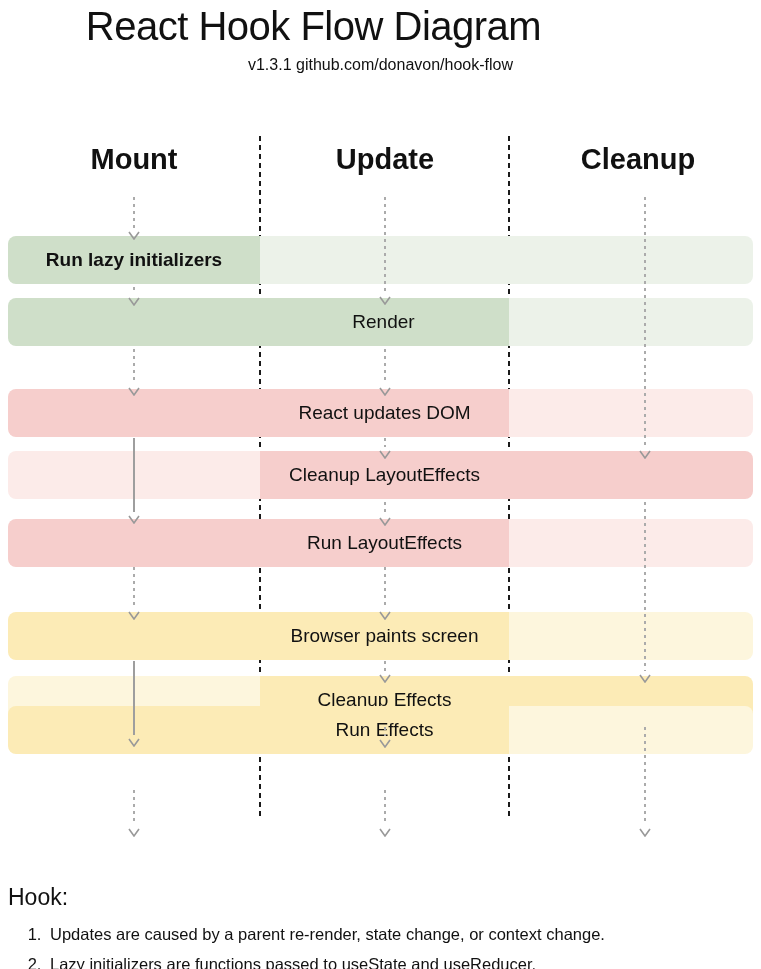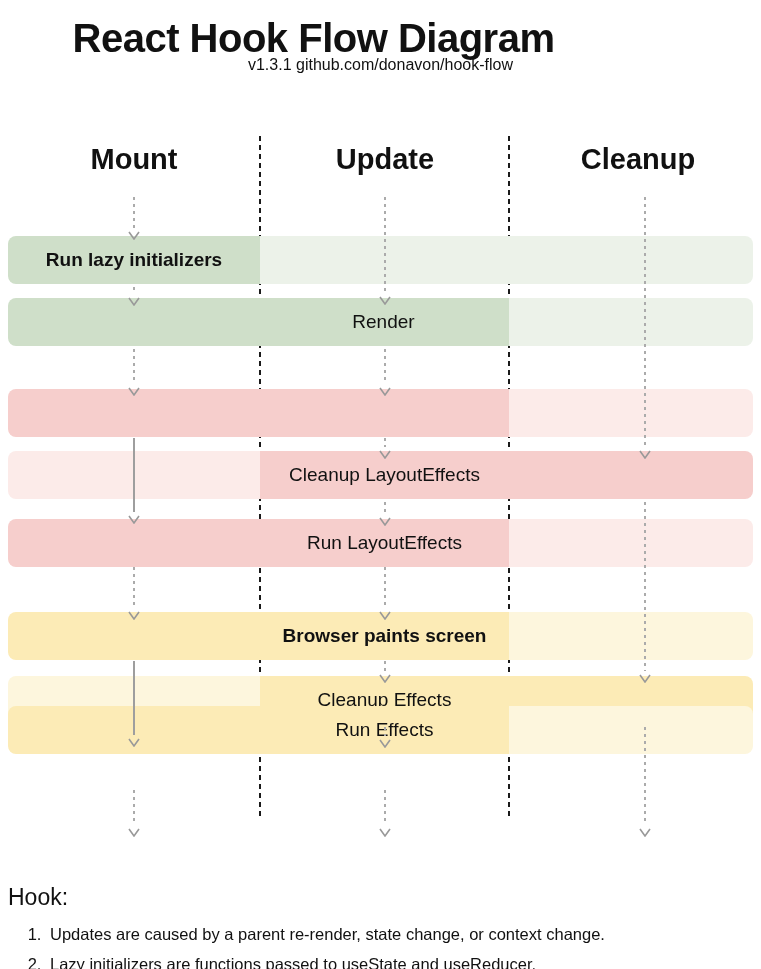--- a/index.html
+++ b/index.html
@@ -1,22 +1,22 @@
 <!DOCTYPE html>
 <html><head>
 <meta charset="utf-8">
 <style>
   html,body{margin:0;padding:0;background:#ffffff;}
   .page{
     position:relative;width:761px;height:969px;background:#ffffff;
     font-family:"Liberation Sans",sans-serif;color:#111;overflow:hidden;
   }
   .title{
-    position:absolute;top:16px;left:0;width:627px;text-align:center;
-    font-size:40px;font-weight:bold;letter-spacing:-0.5px;
+    position:absolute;top:4px;left:0;width:627px;text-align:center;
+    font-size:40px;font-weight:normal;letter-spacing:-0.5px;
   }
   .subtitle{
     position:absolute;top:56px;left:0;width:761px;text-align:center;
     font-size:16px;font-weight:400;
   }
   .col-header{
     position:absolute;top:143px;transform:translateX(-50%);
     font-size:29px;font-weight:bold;white-space:nowrap;
   }
   .separator{
@@ -68,38 +68,39 @@
       <div class="flow-row" style="top: 298px;">
         <div class="seg" style="left: 0px; width: 252px; background: rgb(207, 223, 201);"></div>
         <div class="seg" style="left: 252px; width: 249px; background: rgb(207, 223, 201);"></div>
         <div class="seg" style="left: 501px; width: 244px; background: rgb(236, 242, 233);"></div>
         <div class="row-label" style="left: 251px; width: 249px;">Render</div>
       </div>
       <div class="flow-row" style="top: 389px;">
         <div class="seg" style="left: 0px; width: 252px; background: rgb(246, 206, 204);"></div>
         <div class="seg" style="left: 252px; width: 249px; background: rgb(246, 206, 204);"></div>
         <div class="seg" style="left: 501px; width: 244px; background: rgb(252, 235, 233);"></div>
+        <div class="row-label" style="left: 252px; width: 249px;">React updates DOM</div>
       </div>
       <div class="flow-row" style="top: 451px;">
         <div class="seg" style="left: 0px; width: 252px; background: rgb(252, 235, 233);"></div>
         <div class="seg" style="left: 252px; width: 249px; background: rgb(246, 206, 204);"></div>
         <div class="seg" style="left: 501px; width: 244px; background: rgb(246, 206, 204);"></div>
         <div class="row-label" style="left: 252px; width: 249px;">Cleanup LayoutEffects</div>
       </div>
       <div class="flow-row" style="top: 519px;">
         <div class="seg" style="left: 0px; width: 252px; background: rgb(246, 206, 204);"></div>
         <div class="seg" style="left: 252px; width: 249px; background: rgb(246, 206, 204);"></div>
         <div class="seg" style="left: 501px; width: 244px; background: rgb(252, 235, 233);"></div>
         <div class="row-label" style="left: 252px; width: 249px;">Run LayoutEffects</div>
       </div>
       <div class="flow-row" style="top: 612px;">
         <div class="seg" style="left: 0px; width: 252px; background: rgb(252, 235, 182);"></div>
         <div class="seg" style="left: 252px; width: 249px; background: rgb(252, 235, 182);"></div>
         <div class="seg" style="left: 501px; width: 244px; background: rgb(253, 246, 221);"></div>
-        <div class="row-label" style="left: 252px; width: 249px; font-weight: bold;">Browser paints screen</div>
+        <div class="row-label" style="left: 252px; width: 249px;">Browser paints screen</div>
       </div>
       <div class="flow-row" style="top: 676px;">
         <div class="seg" style="left: 0px; width: 252px; background: rgb(253, 246, 221);"></div>
         <div class="seg" style="left: 252px; width: 249px; background: rgb(252, 235, 182);"></div>
         <div class="seg" style="left: 501px; width: 244px; background: rgb(252, 235, 182);"></div>
         <div class="row-label" style="left: 252px; width: 249px;">Cleanup Effects</div>
       </div>
       <div class="flow-row" style="top: 706px;">
         <div class="seg" style="left: 0px; width: 252px; background: rgb(252, 235, 182);"></div>
         <div class="seg" style="left: 252px; width: 249px; background: rgb(252, 235, 182);"></div>

